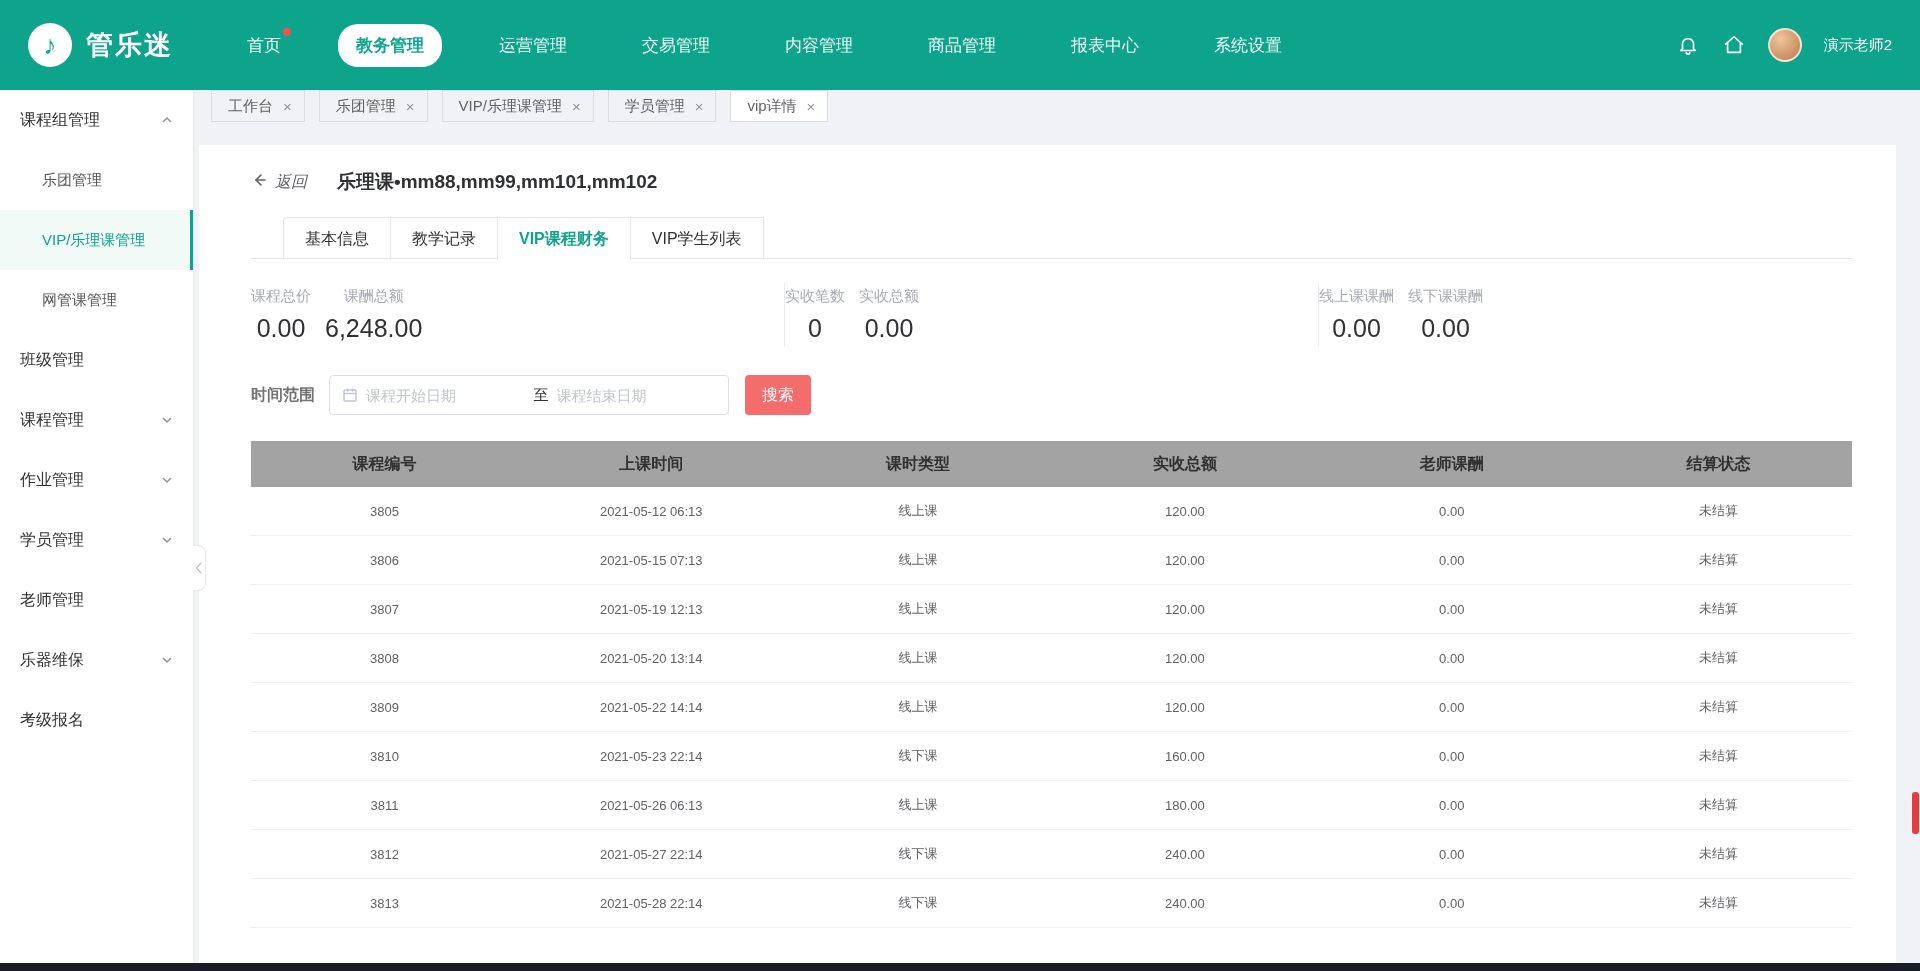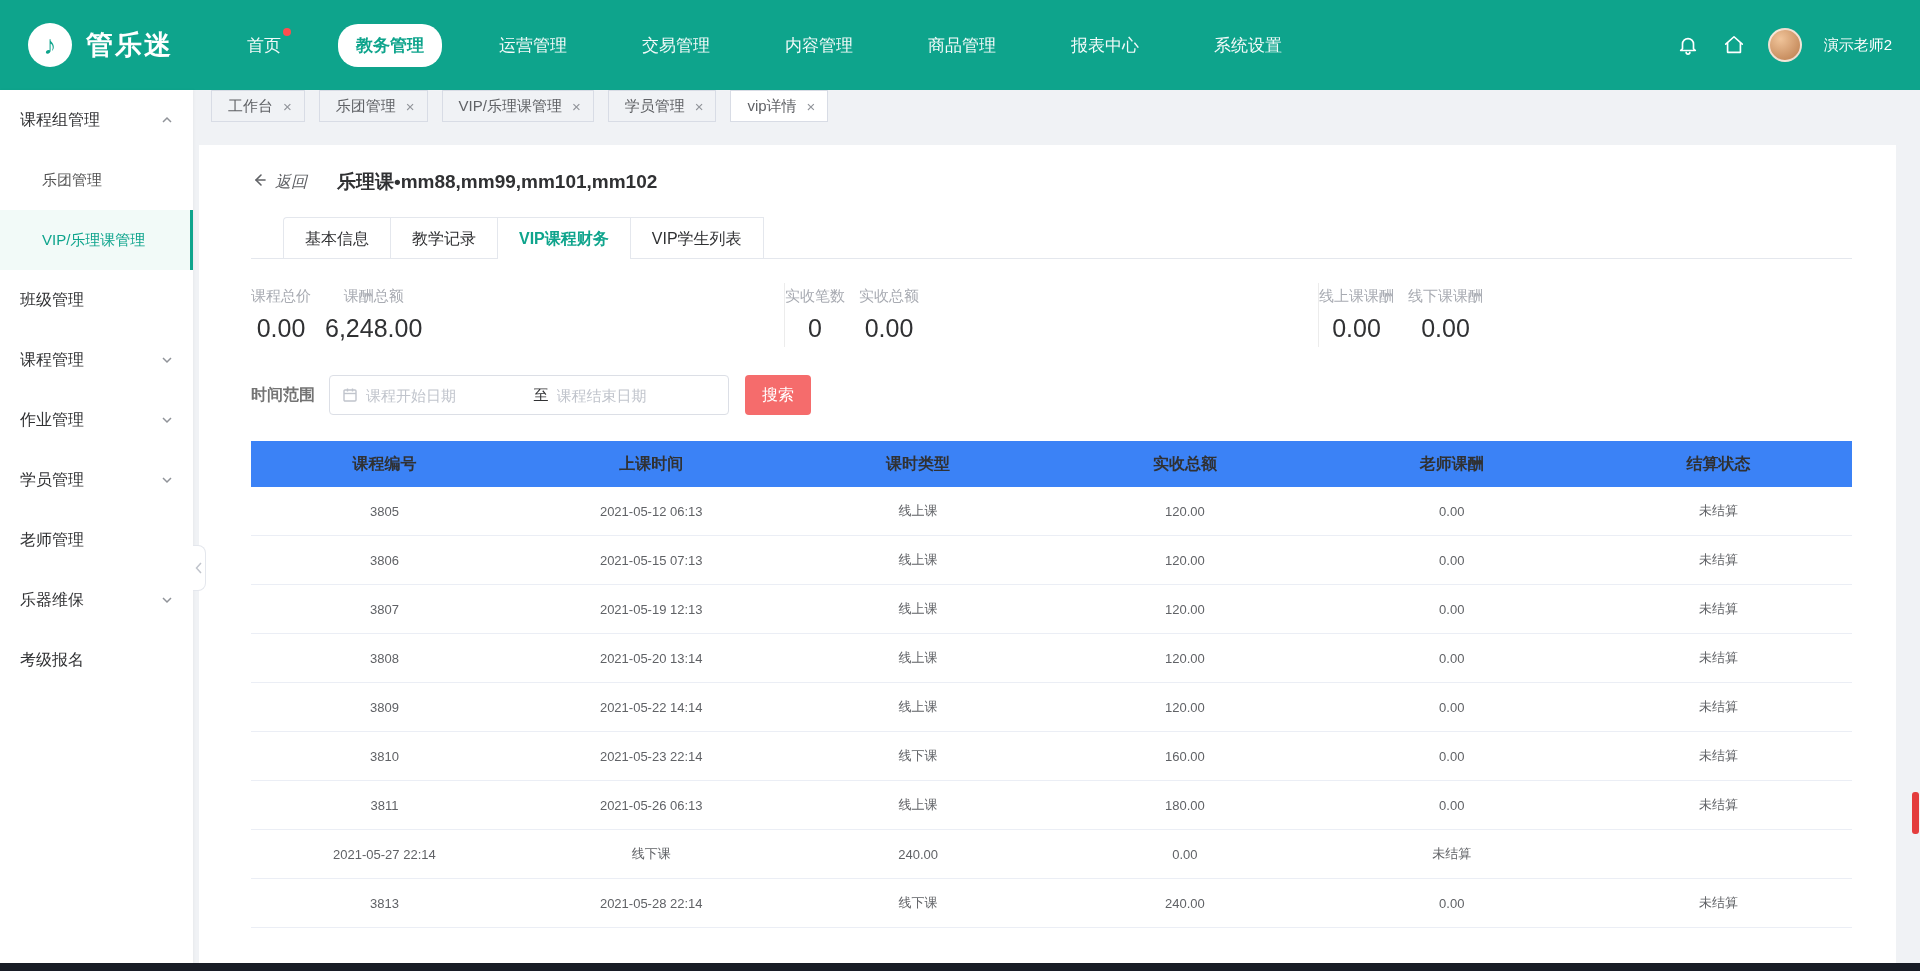--- a/index.html
+++ b/index.html
@@ -74,21 +74,21 @@
   .date-range { width:400px; height:40px; border:1px solid #dcdfe6; border-radius:4px; display:flex; align-items:center; padding:0 12px; gap:8px; background:#fff; }
   .date-range input { border:none; outline:none; flex:1; min-width:0; font-size:15px; color:#606266; font-family:inherit; }
   .date-range input::placeholder { color:#c0c4cc; }
   .range-sep { color:#303133; font-size:15px; }
   .search-btn { margin-left:16px; width:66px; height:40px; background:#f56c6c; color:#fff; border:none; border-radius:4px;
     font-size:16px; cursor:pointer; font-family:inherit; }
 
   
   .table { margin-top:26px; }
   .trow { display:grid; grid-template-columns:repeat(6,1fr); }
-  .thead { background:#3b82f6; }
+  .thead { background:#a3a3a3; }
   .thead .cell { height:46px; font-weight:bold; color:#303133; font-size:16px; }
   .cell { display:flex; align-items:center; justify-content:center; }
   .tbody .trow { border-bottom:1px solid #ebeef5; }
   .tbody .cell { height:48px; font-size:13px; color:#606266; }
 
   
   .scroll-track { position:fixed; right:0; top:90px; width:9px; height:881px; background:transparent; }
   .scroll-thumb { position:fixed; right:1px; top:792px; width:7px; height:42px; background:#e43d3d; border-radius:3px; cursor:pointer; }
   .bottom-strip { position:fixed; left:0; bottom:0; width:1920px; height:8px; background:#181c25; }
 
@@ -144,20 +144,23 @@
               <path d="M2 8l4-4 4 4"></path>
             </svg>
           </span>
       </div>
       <div class="side-item sub">
           <span>乐团管理</span>
         </div>
       <div class="side-item sub active">
           <span>VIP/乐理课管理</span>
         </div>
+      <div class="side-item sub">
+          <span>网管课管理</span>
+        </div>
       <div class="side-item">
           <span>班级管理</span>
         </div>
       <div class="side-item">
         <span>课程管理</span>
         <span class="chev">
             <svg width="12" height="12" viewBox="0 0 12 12" fill="none" stroke="#909399" stroke-width="1.5">
               <path d="M2 4l4 4 4-4"></path>
             </svg>
           </span>
@@ -356,20 +359,21 @@
             </div>
             <div class="trow">
               <div class="cell">3811</div>
                 <div class="cell">2021-05-26 06:13</div>
                 <div class="cell">线上课</div>
                 <div class="cell">180.00</div>
                 <div class="cell">0.00</div>
                 <div class="cell">未结算</div>
             </div>
             <div class="trow">
+              <div class="cell">3812</div>
                 <div class="cell">2021-05-27 22:14</div>
                 <div class="cell">线下课</div>
                 <div class="cell">240.00</div>
                 <div class="cell">0.00</div>
                 <div class="cell">未结算</div>
             </div>
             <div class="trow">
               <div class="cell">3813</div>
                 <div class="cell">2021-05-28 22:14</div>
                 <div class="cell">线下课</div>

